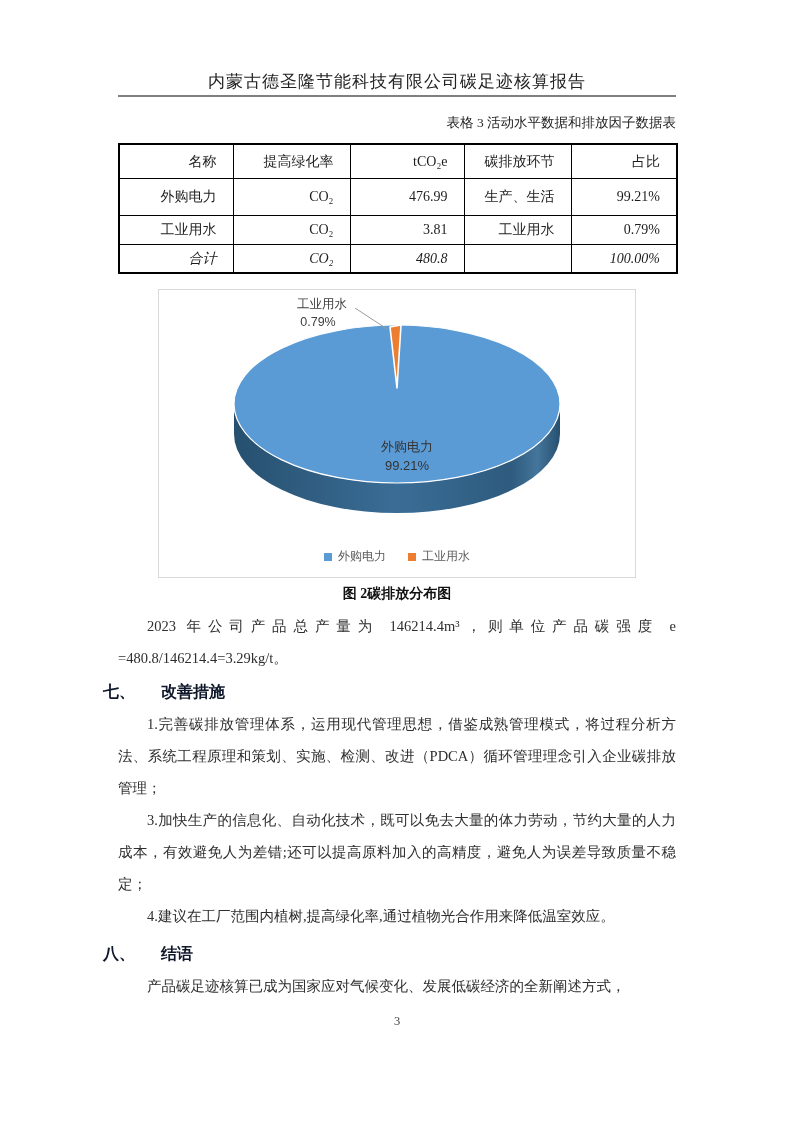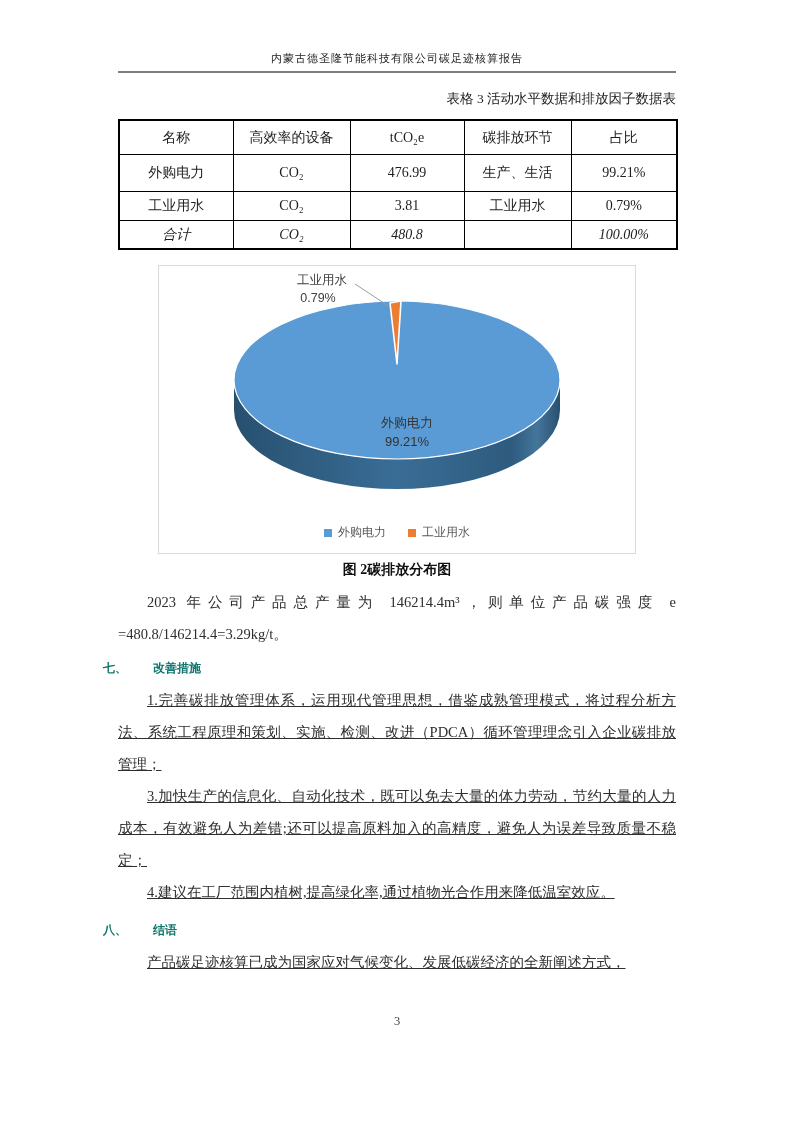--- a/index.html
+++ b/index.html
@@ -8,31 +8,31 @@
     width:794px;height:1123px;
     margin:0 auto;
     background:#ffffff;
     font-family:"Liberation Serif","DejaVu Serif",serif;
     color:#2b2b2b;
     overflow:hidden;
     box-sizing:border-box;
     padding:48px 118px 0 118px;
   }
   
-  .doc-header{text-align:center;font-size:11px;line-height:20px;color:#222;letter-spacing:1px;}
+  .doc-header{text-align:center;font-size:17px;line-height:20px;color:#222;letter-spacing:1px;margin-top:24px;}
   .header-rule{border:none;border-bottom:2px solid #7f7f7f;margin:3px 0 0 0;}
   
   .table-caption{margin-top:16px;text-align:right;font-size:13.5px;line-height:20px;color:#222;}
   table.data-table{
     margin-top:10px;border-collapse:collapse;table-layout:fixed;width:558px;
     font-size:14px;color:#1d1d1d;border:2px solid #000;
   }
   table.data-table th,table.data-table td{
-    border:1.5px solid #000;text-align:center;vertical-align:middle;
-    font-weight:normal;padding:0 6px;overflow:hidden;white-space:nowrap;
+    border:1.5px solid #000;text-align:right;vertical-align:middle;
+    font-weight:normal;padding:0 16px;overflow:hidden;white-space:nowrap;
   }
   tr.h-row  th{height:33px;}
   tr.r-row1 td{height:36px;}
   tr.r-row2 td{height:28px;}
   tr.r-row3 td{height:27px;font-style:italic;}
   
   .chart-box{
     position:relative;margin:15px auto 0 auto;
     width:478px;height:289px;border:1px solid #d9d9d9;background:#fff;box-sizing:border-box;
   }
@@ -42,26 +42,26 @@
     display:flex;justify-content:center;align-items:center;gap:22px;
     font-family:"Liberation Sans","DejaVu Sans",sans-serif;font-size:12px;color:#595959;
   }
   .legend-item{display:flex;align-items:center;gap:6px;}
   .legend-swatch{width:8px;height:8px;display:inline-block;}
   .legend-swatch.c0{background:#5b9bd5;}
   .legend-swatch.c1{background:#ed7d31;}
   .figure-caption{margin-top:6px;text-align:center;font-size:14px;font-weight:bold;color:#111;line-height:20px;}
   
   .body-text{font-size:14.5px;line-height:32px;text-align:justify;color:#2e2e2e;}
-  p.para{margin:0;text-indent:2em;text-decoration:underline;}
+  p.para{margin:0;text-indent:2em;}
   .intro{margin-top:6px;}
   .intro .l1{text-indent:2em;text-align:justify;text-align-last:justify;}
   .intro .l2{text-indent:0;}
   h2.sec{
-    font-size:12px;font-weight:bold;color:#0f766e;
+    font-size:16px;font-weight:bold;color:#0f172a;
     margin:6px 0 4px -15px;line-height:24px;
     font-family:"Liberation Sans","DejaVu Sans",sans-serif;
   }
   h2.sec .sec-num{margin-right:26px;}
   h2.sec2{margin-top:10px;}
   .pnum{position:absolute;left:0;right:0;top:1014px;text-align:center;font-size:12.5px;color:#3c3c3c;}
 </style>
 </head>
 <body>
 
@@ -76,21 +76,21 @@
     <colgroup>
       <col style="width:114px">
         <col style="width:117px">
         <col style="width:114px">
         <col style="width:107px">
         <col style="width:106px">
     </colgroup>
     <tbody>
         <tr class="h-row">
       <th>名称</th>
-      <th>高效率的设备</th>
+      <th>提高绿化率</th>
       <th>tCO₂e</th>
       <th>碳排放环节</th>
       <th>占比</th>
     </tr>
     <tr class="r-row1">
       <td>外购电力</td>
       <td>CO₂</td>
       <td>476.99</td>
       <td>生产、生活</td>
       <td>99.21%</td>

